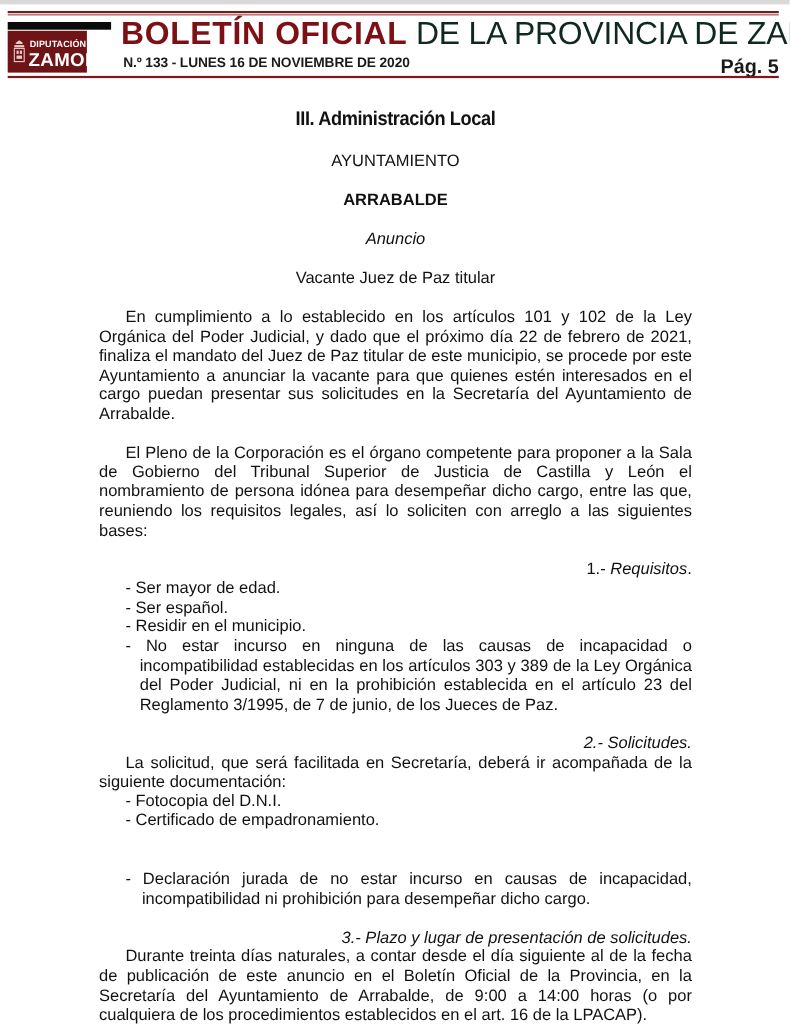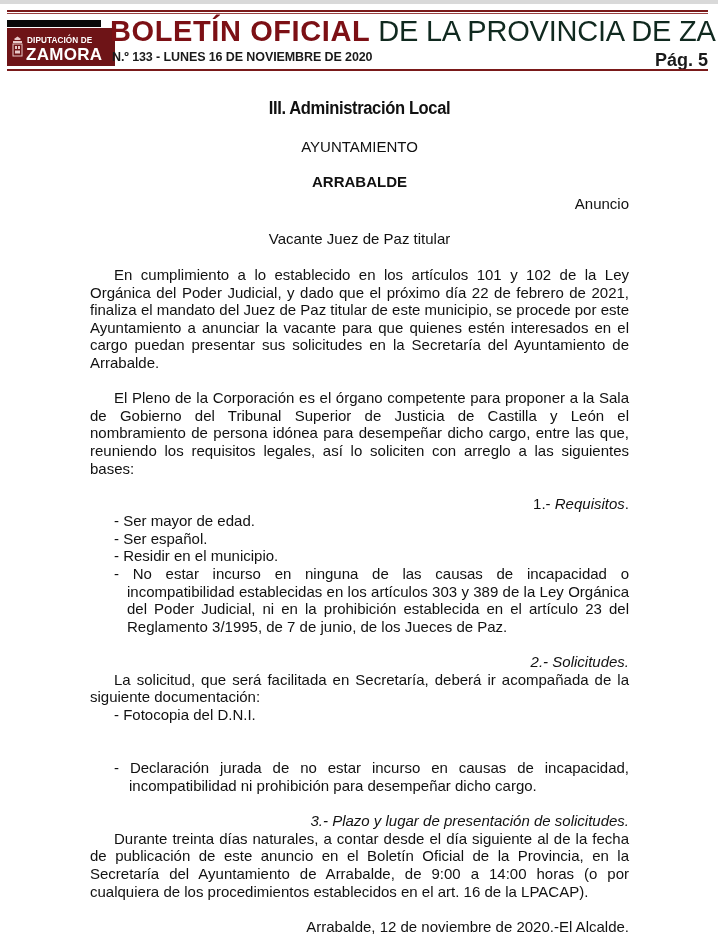--- a/index.html
+++ b/index.html
@@ -4,40 +4,40 @@
 <style>
   * { margin: 0; padding: 0; box-sizing: border-box; }
   html, body { width: 718px; height: 937px; background: #ffffff; overflow: hidden; }
   body { font-family: "Liberation Sans", sans-serif; color: #111; position: relative; }
 
   .topbar { position: absolute; left: 0; top: 0; width: 718px; height: 4px; background: #d9d9d9; }
   .rule-top { position: absolute; left: 7px; top: 10px; width: 701px; height: 4px;
               border-top: 2px solid #7a1a1a; border-bottom: 1px solid #9a4040; }
   .black-bar { position: absolute; left: 7px; top: 20px; width: 94px; height: 7px; background: #0a0a0a; }
 
-  .logo { position: absolute; left: 7px; top: 28px; width: 108px; height: 38px; background: #6e1417;
+  .logo { position: absolute; left: 7px; top: 28px; width: 72px; height: 38px; background: #6e1417;
           color: #fff; }
   .logo .crest { position: absolute; left: 5px; top: 8px; width: 11px; height: 22px; }
   .logo .l1 { position: absolute; left: 20px; top: 8px; font-size: 8.2px; font-weight: bold; letter-spacing: 0.1px; white-space: nowrap; }
   .logo .l2 { position: absolute; left: 19px; top: 17px; font-size: 17px; font-weight: bold; letter-spacing: 0.3px; line-height: 19px; white-space: nowrap; }
 
   .masthead { position: absolute; left: 110px; top: 14px; white-space: nowrap; font-size: 29px; line-height: 34px; letter-spacing: -0.2px; }
   .masthead .red { color: #7c1015; font-weight: bold; letter-spacing: 0.6px; }
   .masthead .green { color: #10291f; font-weight: normal; }
 
   .issue { position: absolute; left: 112px; top: 50px; font-size: 12.5px; font-weight: bold; color: #1a1a1a; white-space: nowrap; letter-spacing: -0.1px; }
   .page-num { position: absolute; right: 10px; top: 50px; font-size: 18px; font-weight: bold; color: #1a1a1a; white-space: nowrap; }
   .rule-bottom { position: absolute; left: 7px; top: 69px; width: 701px; height: 2px; background: #7a1a1a; }
 
   .content { position: absolute; left: 90px; top: 100px; width: 539px; font-size: 15px; line-height: 17.6px; color: #111; }
   .center { text-align: center; }
   .section-title { font-family: "Liberation Sans Narrow", "Liberation Sans", sans-serif; font-weight: bold; font-size: 18px; letter-spacing: -0.4px; margin-bottom: 20px; transform: scaleX(0.92); }
   .ayto { font-size: 15px; margin-bottom: 18px; }
-  .town { font-weight: bold; font-size: 15px; margin-bottom: 4px; }
-  .anuncio { margin-bottom: 18px; text-align: right; }
+  .town { font-weight: bold; font-size: 15px; margin-bottom: 18px; }
+  .anuncio { font-style: italic; margin-bottom: 18px; }
   .subject { margin-bottom: 18px; }
   p.just { text-align: justify; text-indent: 24px; }
   .gap { height: 17.6px; }
   .indent { padding-left: 24px; text-align: right; }
   .item { padding-left: 24px; position: relative; }
   .item-body { padding-left: 10px; text-indent: -10px; }
   .item-wide .item-body { padding-left: 13px; text-indent: -13px; text-align: justify; }
   .heading-it { font-style: italic; }
 </style>
 </head>
@@ -93,20 +93,23 @@
   <div class="item item-wide">
       <div class="item-body">- No estar incurso en ninguna de las causas de incapacidad o incompatibilidad establecidas en los artículos 303 y 389 de la Ley Orgánica del Poder Judicial, ni en la prohibición establecida en el artículo 23 del Reglamento 3/1995, de 7 de junio, de los Jueces de Paz.</div>
     </div>
   <div class="gap"></div>
 
   <div class="indent heading-it">2.- Solicitudes.</div>
   <p class="just">La solicitud, que será facilitada en Secretaría, deberá ir acompañada de la siguiente documentación:</p>
   <div class="item">
       <div class="item-body">- Fotocopia del D.N.I.</div>
     </div>
+  <div class="item">
+      <div class="item-body">- Certificado de empadronamiento.</div>
+    </div>
   <div class="item item-wide">
       <div class="item-body" style="padding-left:15px;text-indent:-15px;margin-top:36px;">-  Declaración jurada de no estar incurso en causas de incapacidad, incompatibilidad ni prohibición para desempeñar dicho cargo.</div>
     </div>
   <div class="gap"></div>
 
   <div class="indent heading-it">3.- Plazo y lugar de presentación de solicitudes.</div>
   <p class="just">Durante treinta días naturales, a contar desde el día siguiente al de la fecha de publicación de este anuncio en el Boletín Oficial de la Provincia, en la Secretaría del Ayuntamiento de Arrabalde, de 9:00 a 14:00 horas (o por cualquiera de los procedimientos establecidos en el art. 16 de la LPACAP).</p>
   <div class="gap"></div>
 
   <div class="indent">Arrabalde, 12 de noviembre de 2020.-El Alcalde.</div>

